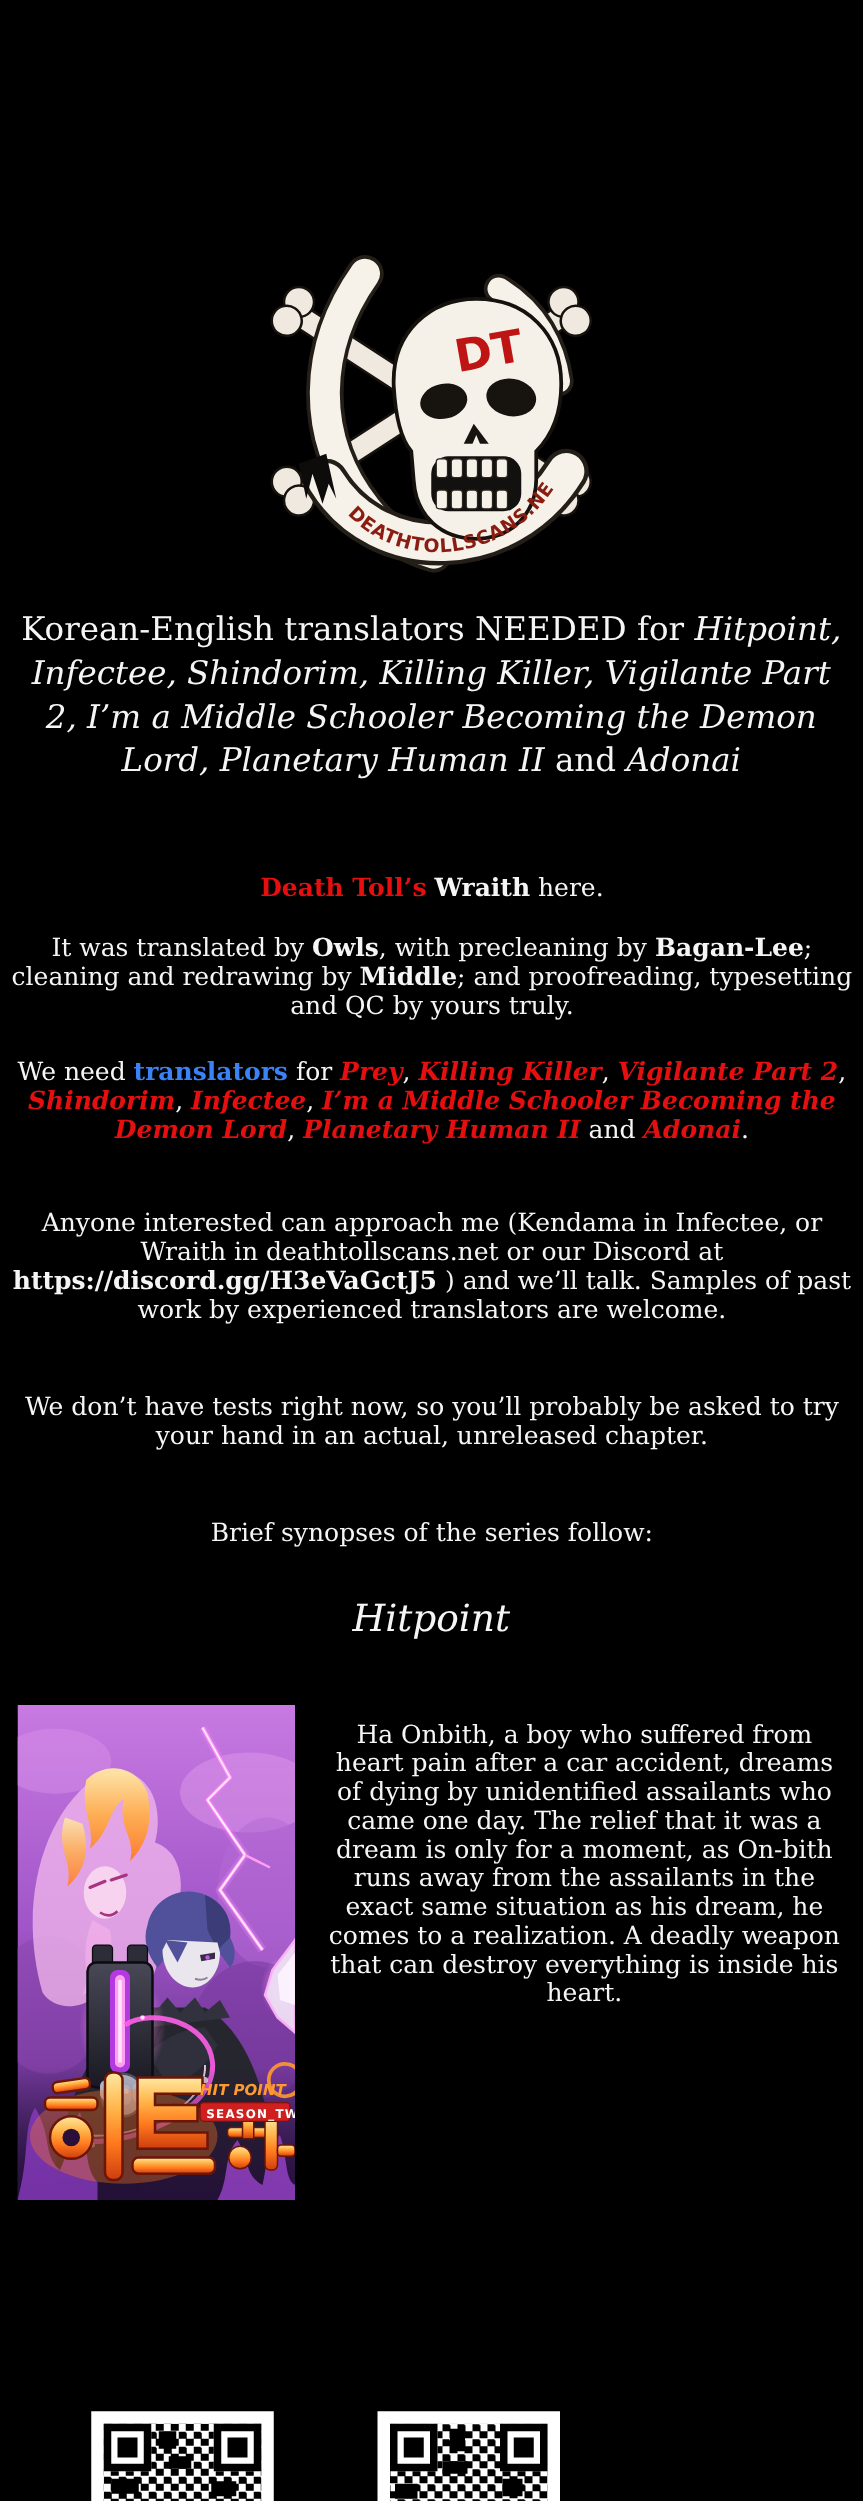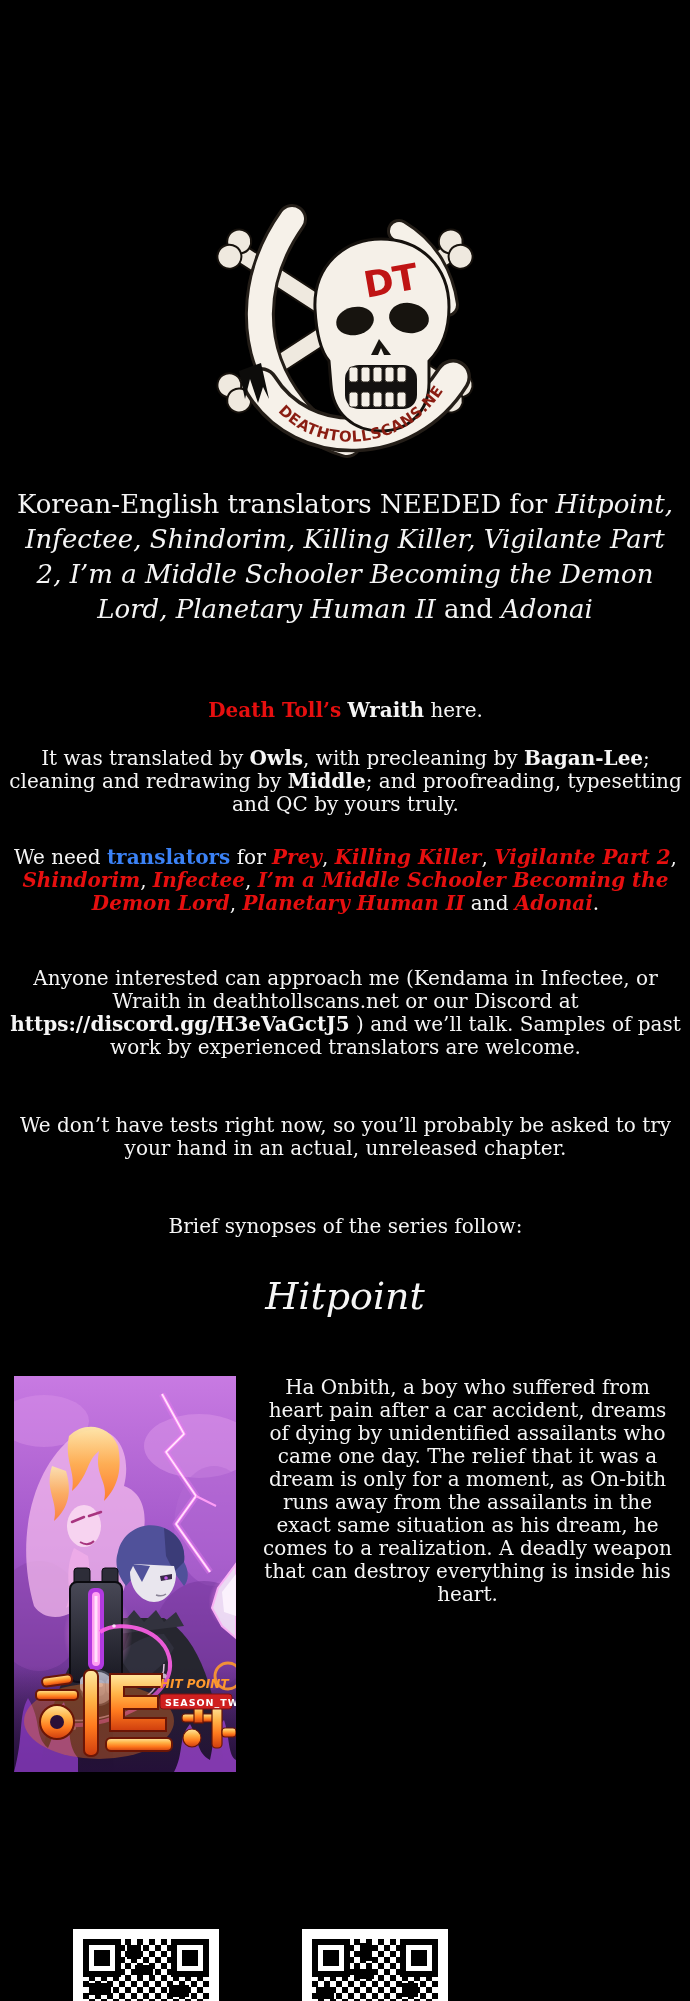--- a/index.html
+++ b/index.html
@@ -15,23 +15,23 @@
   .logo-row{display:flex;justify-content:center;padding-top:193px;}
   h1{margin:24px 14px 0;text-align:center;font-weight:400;font-size:26px;line-height:35px;}
   p{margin:0 8px 0 9px;font-size:20px;line-height:23px;text-align:center;}
   .p-intro{margin-top:72px}
   .p-chapter{margin-top:23px}
   .p-credits{margin-top:25px}
   .p-need{margin-top:30px}
   .p-contact{margin-top:52px}
   .p-tests{margin-top:55px}
   .p-synopses{margin-top:55px}
-  h2{margin:40px 0 0;text-align:center;font-weight:400;font-style:italic;font-size:38px;line-height:36px;}
+  h2{margin:40px 0 0;text-align:center;font-weight:400;font-style:italic;font-size:30px;line-height:36px;}
   .series{display:flex;gap:15px;margin-top:50px;padding:0 6px 0 14px;}
-  .cover{flex:none;width:222px;height:452px;margin-top:12px;}
+  .cover{flex:none;width:222px;height:452px;}
   .series-text{flex:1;min-width:0;}
   .series-text p{margin:12px;font-size:20px;line-height:23px;}
   .series-text .status{margin-top:23px;}
   .qr{position:absolute;top:1929px;width:146px;height:146px;background:#fff;}
   .qr-left{left:73px}
   .qr-right{left:302px}
   .qr-noise{position:absolute;left:10px;top:10px;right:10px;bottom:10px;
     background:conic-gradient(#000 25%,#fff 0 50%,#000 0 75%,#fff 0) 0 0/12px 12px;}
   .qr-right .qr-noise{background-position:6px 6px;}
   .finder{position:absolute;width:38px;height:38px;border:6px solid #000;background:#fff;box-sizing:border-box;}

